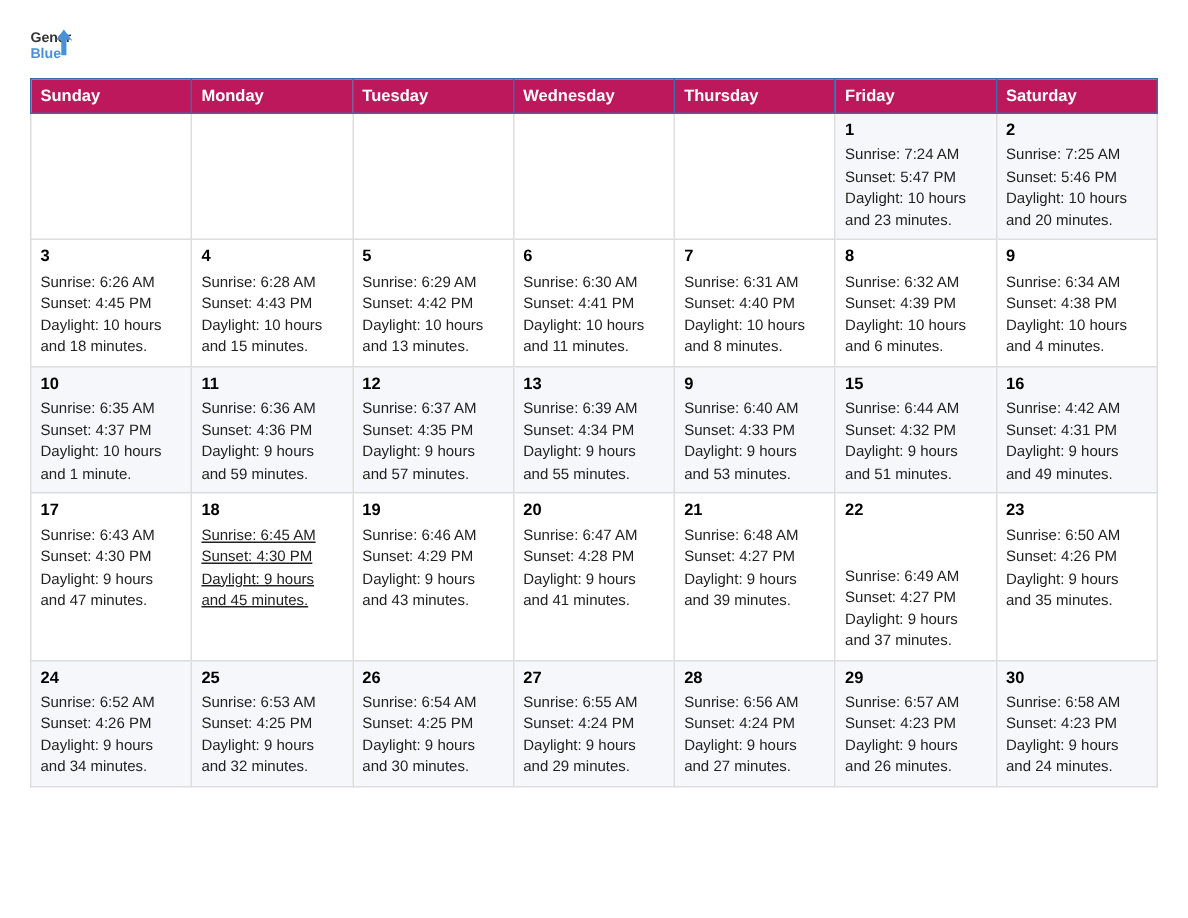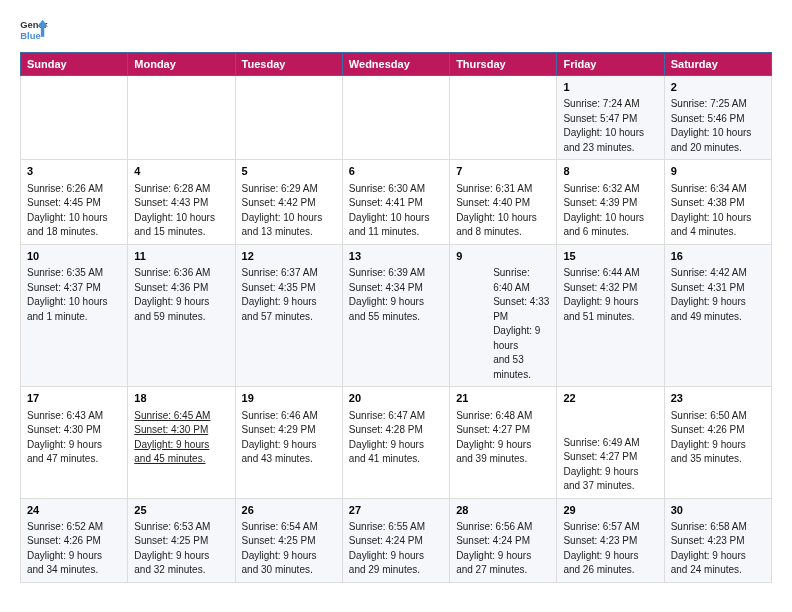--- a/index.html
+++ b/index.html
@@ -210,21 +210,21 @@
           </td>
           <td>
             <span class="day-num">13</span>
             <div class="day-info" style="white-space: pre-line;">Sunrise: 6:39 AM
 Sunset: 4:34 PM
 Daylight: 9 hours
 and 55 minutes.</div>
           </td>
           <td>
             <span class="day-num">9</span>
-            <div class="day-info" style="white-space: pre-line; margin-left: 37px;">Sunrise: 6:40 AM
+            <div class="day-info" style="white-space: pre-line;">Sunrise: 6:40 AM
 Sunset: 4:33 PM
 Daylight: 9 hours
 and 53 minutes.</div>
           </td>
           <td>
             <span class="day-num">15</span>
             <div class="day-info" style="white-space: pre-line;">Sunrise: 6:44 AM
 Sunset: 4:32 PM
 Daylight: 9 hours
 and 51 minutes.</div>

